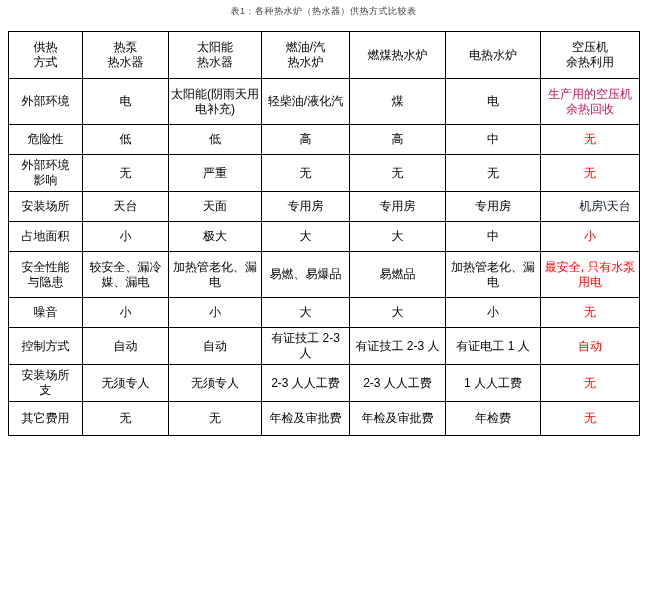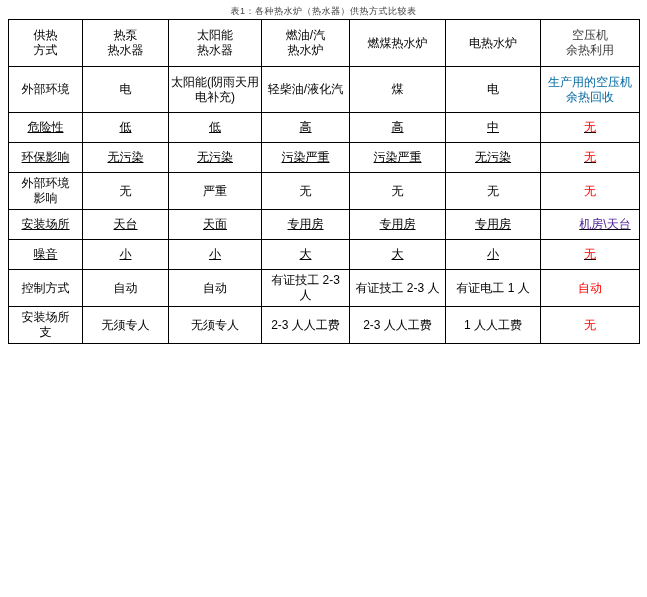--- a/index.html
+++ b/index.html
@@ -28,21 +28,21 @@
     letter-spacing: 0.5px;
     height: 11px;
     line-height: 11px;
     overflow: hidden;
     white-space: nowrap;
   }
   table.cmp {
     border-collapse: collapse;
     width: 631px;
     table-layout: fixed;
-    margin-top: 2px;
+    margin-top: 14px;
     border-radius: 31px;
   }
   table.cmp td, table.cmp th {
     border: 1px solid #000000;
     text-align: center;
     vertical-align: middle;
     font-size: 12px;
     line-height: 15px;
     padding: 3px 2px;
     font-weight: normal;
@@ -59,21 +59,21 @@
   }
   .col0 { width: 74px; }
   .col1 { width: 86px; }
   .col2 { width: 93px; }
   .col3 { width: 88px; }
   .col4 { width: 96px; }
   .col5 { width: 95px; }
   .col6 { width: 99px; }
   .r-tall { height: 46px; }
   .r-mid  { height: 34px; }
-  .r-small { height: 30px; text-decoration: underline; }
+  .r-small { height: 30px; }
 </style>
 </head>
 <body>
 
 <div id="page">
   <div class="caption">表1：各种热水炉（热水器）供热方式比较表</div>
   <table class="cmp">
     <colgroup>
       <col class="col0">
         <col class="col1">
@@ -84,68 +84,77 @@
         <col class="col6">
     </colgroup>
     <thead>
       <tr>
           <td><span>供热</span><br><span>方式</span></td>
           <td><span>热泵</span><br><span>热水器</span></td>
           <td><span>太阳能</span><br><span>热水器</span></td>
           <td><span>燃油/汽</span><br><span>热水炉</span></td>
           <td><span>燃煤热水炉</span></td>
           <td><span>电热水炉</span></td>
-          <td style="color: #404040;"><span>空压机</span><br><span>余热利用</span></td>
+          <td style="color: #000000;"><span>空压机</span><br><span>余热利用</span></td>
         </tr>
     </thead>
     <tbody>
         <tr class="r-tall">
           <td class="rowhead"><span>外部环境</span></td>
           <td>电</td>
           <td>太阳能(阴雨天用电补充)</td>
           <td>轻柴油/液化汽</td>
           <td>煤</td>
           <td>电</td>
-          <td style="color: #0369a1;">生产用的空压机余热回收</td>
+          <td style="color: #be185d;">生产用的空压机余热回收</td>
         </tr>
         <tr class="r-small">
           <td class="rowhead"><span>危险性</span></td>
           <td>低</td>
           <td>低</td>
           <td>高</td>
           <td>高</td>
           <td>中</td>
-          <td style="color: rgb(255, 0, 0);">无</td>
-        </tr>
-        <tr class="r-small">
-          <td class="rowhead"><span>环保影响</span></td>
-          <td>无污染</td>
-          <td>无污染</td>
-          <td>污染严重</td>
-          <td>污染严重</td>
-          <td>无污染</td>
           <td style="color: rgb(255, 0, 0);">无</td>
         </tr>
         <tr class="r-mid">
           <td class="rowhead"><span>外部环境</span><br><span>影响</span></td>
           <td>无</td>
           <td>严重</td>
           <td>无</td>
           <td>无</td>
           <td>无</td>
           <td style="color: rgb(255, 0, 0);">无</td>
         </tr>
         <tr class="r-small">
           <td class="rowhead"><span>安装场所</span></td>
           <td>天台</td>
           <td>天面</td>
           <td>专用房</td>
           <td>专用房</td>
           <td>专用房</td>
-          <td style="color: #4c1d95; padding-left: 32px;">机房\天台</td>
+          <td style="color: #0f172a; padding-left: 32px;">机房\天台</td>
+        </tr>
+        <tr class="r-small">
+          <td class="rowhead"><span>占地面积</span></td>
+          <td>小</td>
+          <td>极大</td>
+          <td>大</td>
+          <td>大</td>
+          <td>中</td>
+          <td style="color: rgb(255, 0, 0);">小</td>
+        </tr>
+        <tr class="r-tall">
+          <td class="rowhead"><span>安全性能</span><br><span>与隐患</span></td>
+          <td>较安全、漏冷媒、漏电</td>
+          <td>加热管老化、漏电</td>
+          <td>易燃、易爆品</td>
+          <td>易燃品</td>
+          <td>加热管老化、漏电</td>
+          <td style="color: rgb(255, 0, 0);">最安全, 只有水泵用电</td>
         </tr>
         <tr class="r-small">
           <td class="rowhead"><span>噪音</span></td>
           <td>小</td>
           <td>小</td>
           <td>大</td>
           <td>大</td>
           <td>小</td>
           <td style="color: rgb(255, 0, 0);">无</td>
         </tr>
@@ -160,15 +169,24 @@
         </tr>
         <tr class="r-mid">
           <td class="rowhead"><span>安装场所</span><br><span>支</span></td>
           <td>无须专人</td>
           <td>无须专人</td>
           <td>2-3 人人工费</td>
           <td>2-3 人人工费</td>
           <td>1 人人工费</td>
           <td style="color: rgb(255, 0, 0);">无</td>
         </tr>
+        <tr class="r-mid">
+          <td class="rowhead"><span>其它费用</span></td>
+          <td>无</td>
+          <td>无</td>
+          <td>年检及审批费</td>
+          <td>年检及审批费</td>
+          <td>年检费</td>
+          <td style="color: rgb(255, 0, 0);">无</td>
+        </tr>
       </tbody>
   </table>
 </div>
 
 </body></html>

